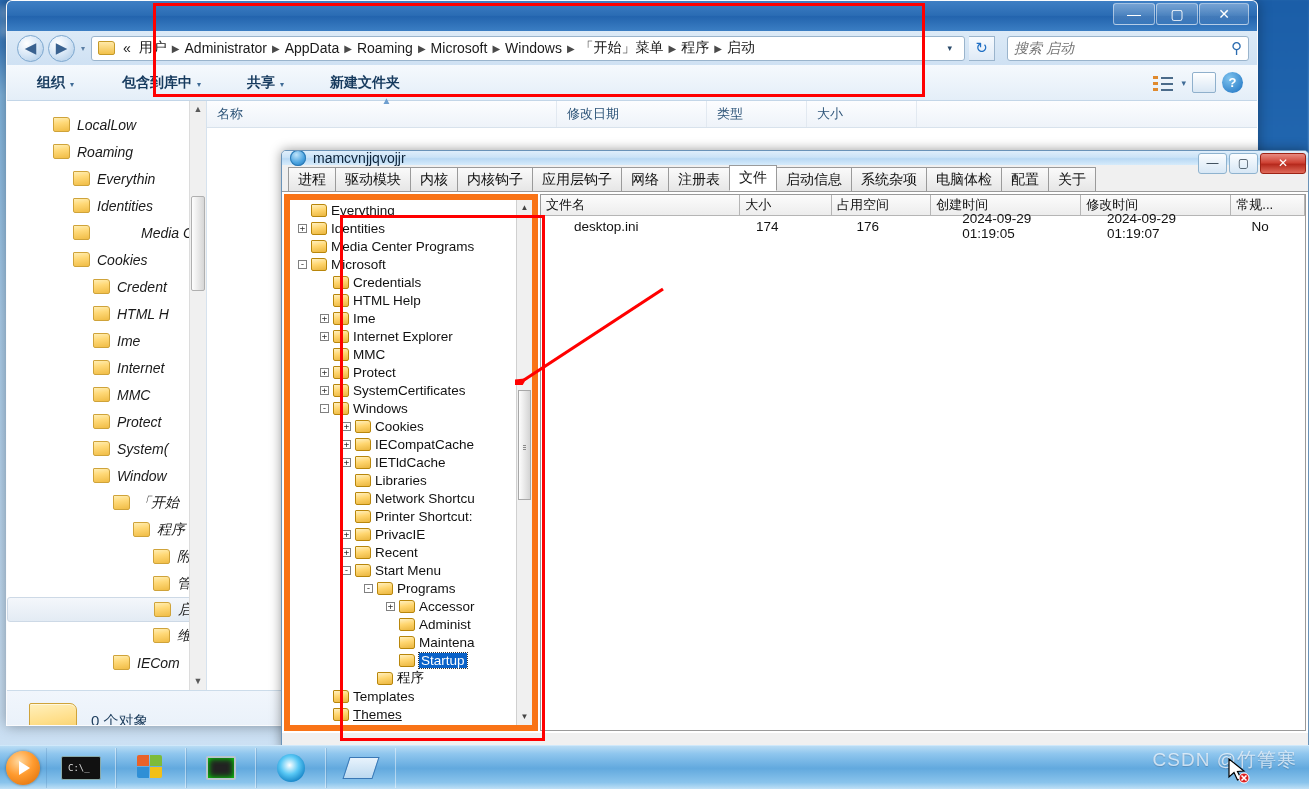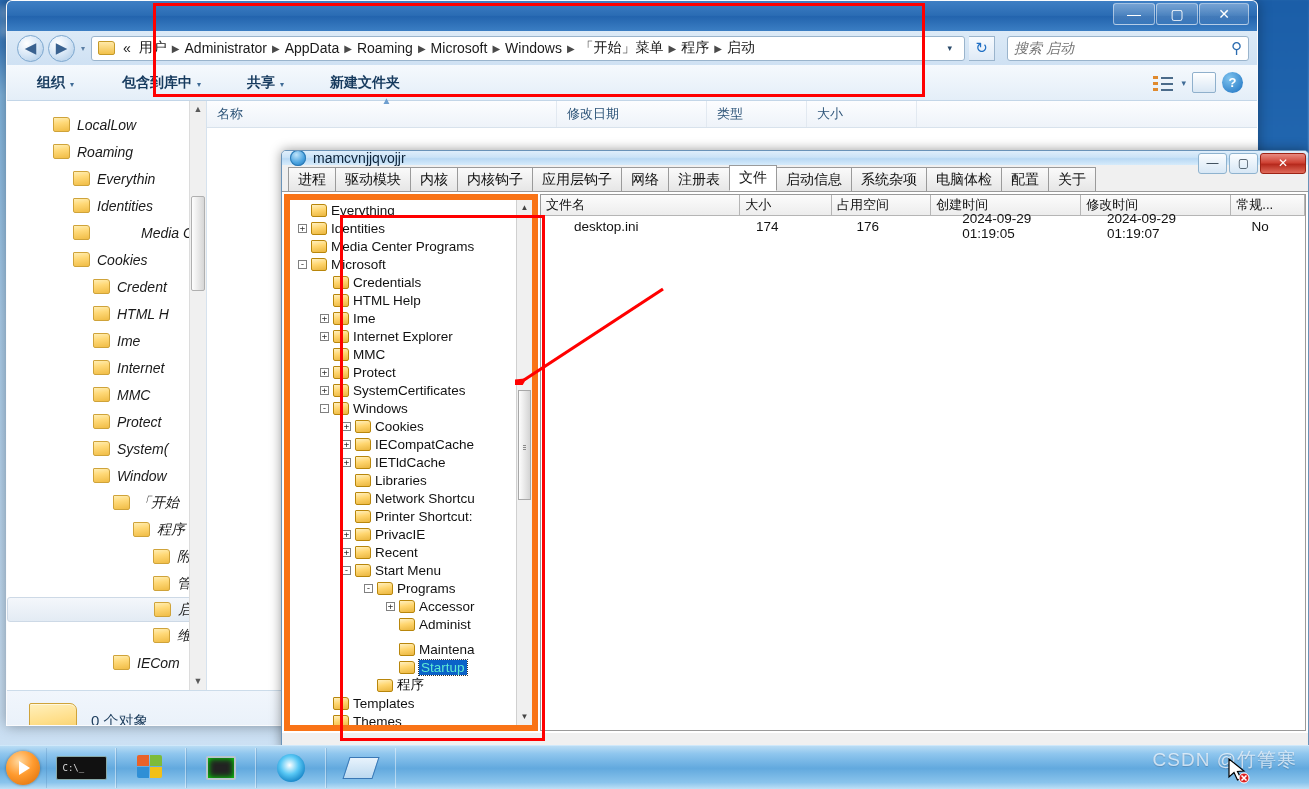--- a/index.html
+++ b/index.html
@@ -255,21 +255,21 @@
     border: 1px solid #808080; background: #fff;
     font-size: 9px; line-height: 7px; text-align: center; color: #333;
     font-family: "DejaVu Sans Mono", monospace;
   }
   .exp.none { border: none; background: transparent; }
   .tf {
     width: 16px; height: 13px; flex: none; margin-right: 4px;
     background: linear-gradient(170deg,#fff0c0 0%,#ffd670 45%,#eab63f 100%);
     border: 1px solid #b8860b; border-radius: 1px 3px 2px 2px;
   }
-  .tlabel.sel { background: #0a62c8; color: #5eead4; outline: 1px dotted #333; padding: 0 2px; }
+  .tlabel.sel { background: #0a62c8; color: #ffffff; outline: 1px dotted #333; padding: 0 2px; }
   .tw-scroll {
     position: absolute; right: 0; top: 0; bottom: 0; width: 16px;
     background: #f0f0f0; border-left: 1px solid #d0d0d0;
   }
   .tw-scroll .ar { height: 16px; text-align: center; font-size: 8px; line-height: 16px; color: #444; cursor:pointer; }
   .tw-scroll .th {
     position: absolute; left: 1px; right: 1px; top: 190px; height: 110px;
     background: linear-gradient(90deg,#fdfdfd,#d4d4d4);
     border: 1px solid #a8a8a8; cursor: pointer;
   }
@@ -307,21 +307,21 @@
   #startorb {
     width: 46px; height: 40px; display:flex; align-items:center; justify-content:center; cursor:pointer;
   }
   .orb {
     width: 34px; height: 34px; border-radius: 50%;
     background: radial-gradient(circle at 38% 30%, #ffd9a0 0%, #ff9b2f 45%, #d96a06 100%);
     box-shadow: 0 0 3px rgba(0,0,0,.4);
     display:flex; align-items:center; justify-content:center;
   }
   .orb:after { content:""; border-left: 11px solid #fff; border-top: 7px solid transparent; border-bottom: 7px solid transparent; margin-left:3px;}
-  .ic-cmd { width: 51px; height: 24px; background:#111; border:1px solid #8aa; border-radius:2px;
+  .ic-cmd { width: 40px; height: 24px; background:#111; border:1px solid #8aa; border-radius:2px;
             color:#ddd; font-size:9px; font-family:"DejaVu Sans Mono",monospace; padding:6px;}
   .ic-win { width: 28px; height: 26px; position: relative; }
   .ic-win span { position:absolute; width:12px; height:11px; }
   .ic-mon { width: 30px; height: 24px; background:#222; border:2px solid #b9c5cd; border-radius:2px;
             box-shadow: inset 0 0 6px #0f0; }
   .ic-blue { width: 28px; height: 28px; border-radius:50%;
              background: radial-gradient(circle at 45% 40%, #fff 0%, #59c8f5 40%, #1887c9 75%, #cfeaf8 100%); }
   .ic-paraw { width: 30px; height: 22px; background: linear-gradient(180deg,#e8f3fc,#bcd9f0);
               border:1px solid #3a78b5; transform: skewX(-18deg); }
 
@@ -698,21 +698,21 @@
           <div class="trow" style="padding-left: 96px;">
             <span class="exp">+</span>
             <span class="tf"></span>
             <span class="tlabel">Accessor</span>
           </div>
           <div class="trow" style="padding-left: 96px;">
             <span class="exp none"></span>
             <span class="tf"></span>
             <span class="tlabel">Administ</span>
           </div>
-          <div class="trow" style="padding-left: 96px; margin-top: 7px;">
+          <div class="trow" style="padding-left: 96px;">
             <span class="exp none"></span>
             <span class="tf"></span>
             <span class="tlabel">Maintena</span>
           </div>
           <div class="trow" style="padding-left: 96px;">
             <span class="exp none"></span>
             <span class="tf"></span>
             <span class="tlabel sel">Startup</span>
           </div>
           <div class="trow" style="padding-left: 74px;">

